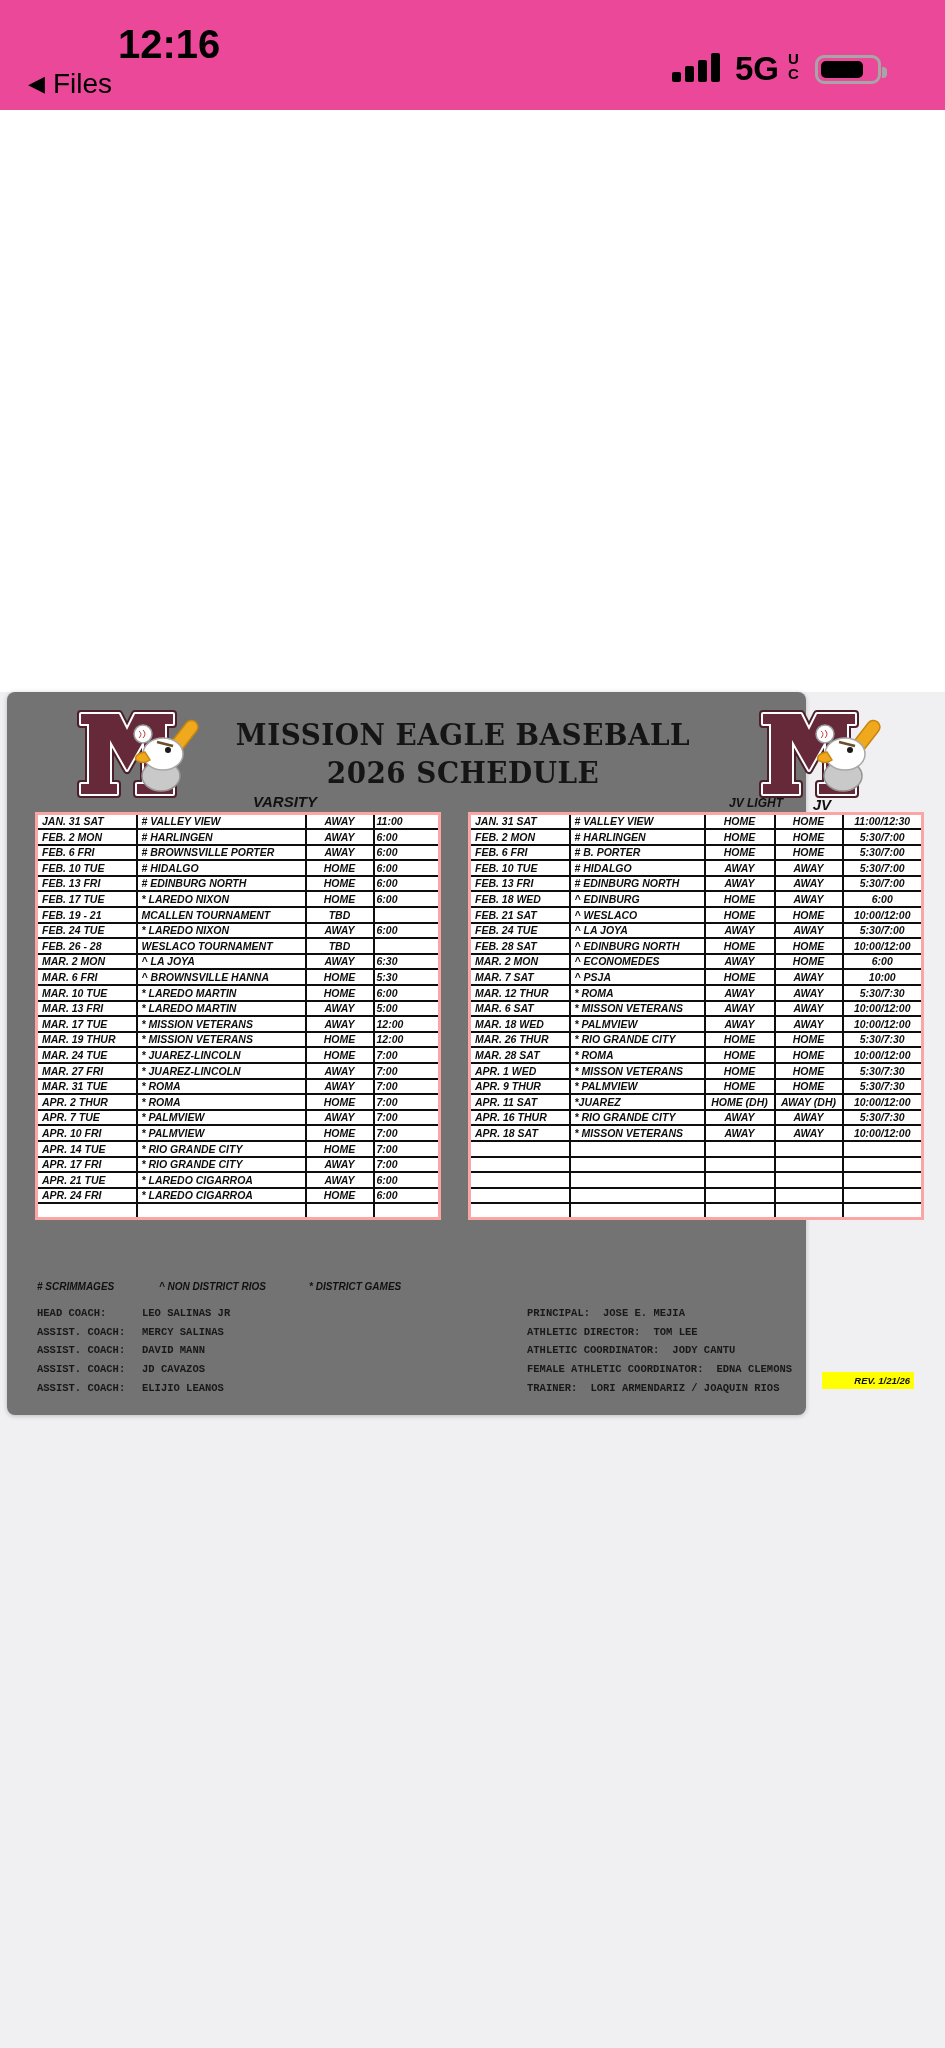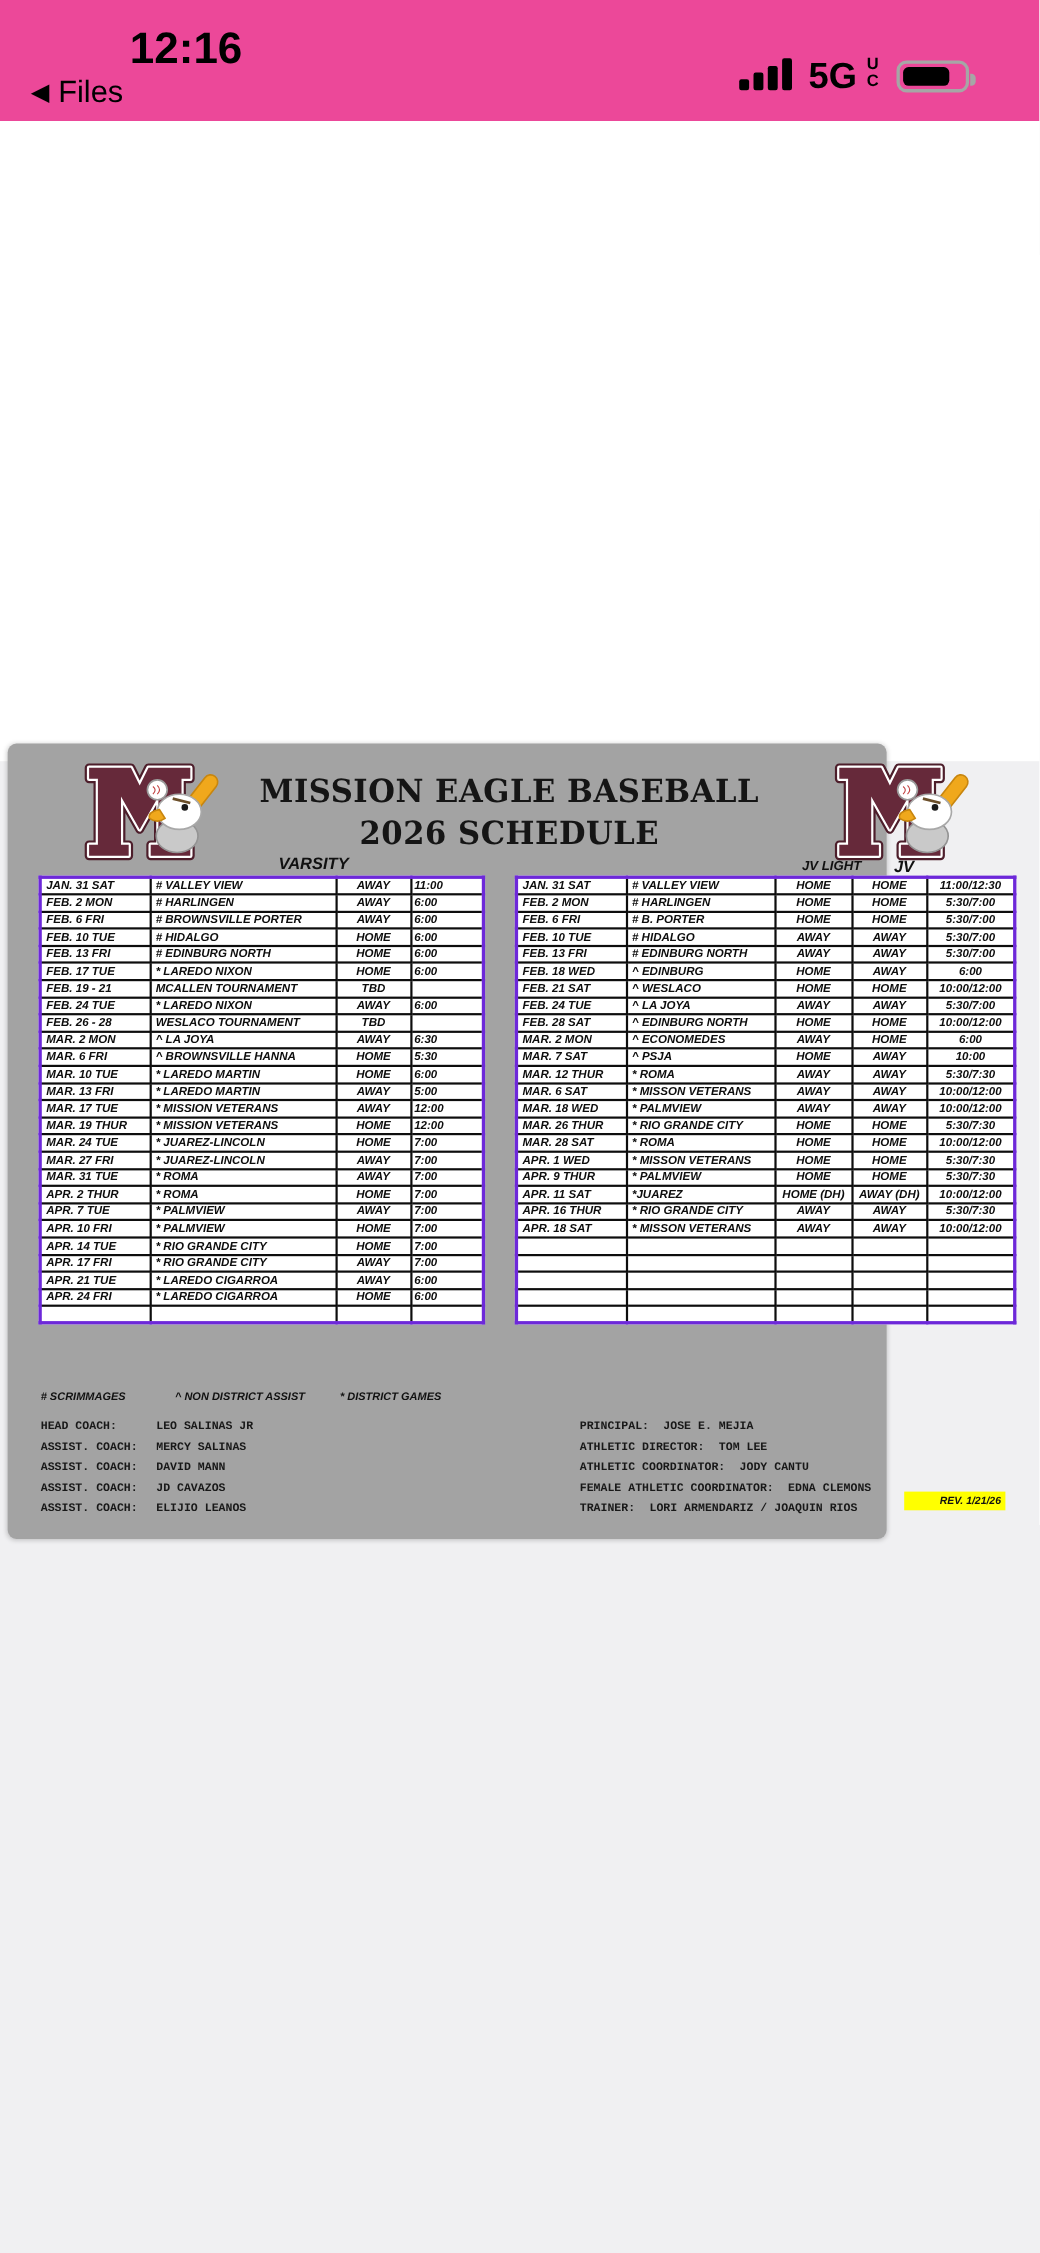--- a/index.html
+++ b/index.html
@@ -17,35 +17,35 @@
   .signal i:nth-child(3){ left:26px; height:22px; }
   .signal i:nth-child(4){ left:39px; height:29px; }
   .carrier { position:absolute; left:735px; top:50px; font-size:33px; font-weight:700; color:#000; }
   .carrier-sub { position:absolute; left:788px; top:51px; font-size:15px; font-weight:700; color:#000; line-height:15px; letter-spacing:0; display:flex; flex-direction:column; }
   .battery { position:absolute; left:815px; top:55px; width:66px; height:29px; border:3px solid #a6a6a6; border-radius:9px; }
   .battery .fill { position:absolute; left:3px; top:3px; width:42px; height:17px; background:#000; border-radius:5px; }
   .battery .cap { position:absolute; right:-9px; top:9px; width:5px; height:11px; background:#a6a6a6; border-radius:0 4px 4px 0; }
 
   
   .backdrop { position:absolute; left:0; top:692px; width:945px; height:1356px; background:#f0f0f2; }
-  .page { position:absolute; left:7px; top:676px; width:799px; height:723px; background:#a3a3a3; border-radius:8px; box-shadow:0 1px 5px rgba(0,0,0,.22); }
+  .page { position:absolute; left:7px; top:692px; width:799px; height:723px; background:#737373; border-radius:8px; box-shadow:0 1px 5px rgba(0,0,0,.22); }
 
   .title-block { position:absolute; left:216px; top:26px; width:480px; text-align:center; font-family:"DejaVu Serif", serif; font-weight:700; color:#151515; }
   .title-line1 { font-size:29px; letter-spacing:.5px; transform:scaleX(.96); }
   .title-line2 { font-size:29px; letter-spacing:.5px; margin-top:4px; transform:scaleX(.96); }
 
   .logo { position:absolute; top:16px; width:132px; height:92px; }
   .logo.left { left:66px; } .logo.right { left:748px; }
 
   .col-label { position:absolute; font-size:15px; font-weight:700; font-style:italic; color:#111; text-align:right; }
   .lbl-varsity { left:180px; top:101px; width:130px; }
   .lbl-jvlight { left:688px; top:104px; width:88px; font-size:12px; }
   .lbl-jv { left:776px; top:104px; width:48px; font-size:15px; }
 
-  table.sched { position:absolute; top:120px; border-collapse:collapse; table-layout:fixed; background:#fff; border:3px solid #6d28d9; }
+  table.sched { position:absolute; top:120px; border-collapse:collapse; table-layout:fixed; background:#fff; border:3px solid #fca5a5; }
   table.sched td { border:2px solid #0d0d0d; height:15.6px; font-size:10.5px; font-weight:700; font-style:italic; color:#0d0d0d; white-space:nowrap; overflow:hidden; padding:0 2px; line-height:1; }
   table.varsity { left:28px; width:403px; }
   table.varsity td:nth-child(1){ width:100px; text-align:left; padding-left:4px; }
   table.varsity td:nth-child(2){ width:169px; text-align:left; padding-left:4px; }
   table.varsity td:nth-child(3){ width:68px;  text-align:center; }
   table.varsity td:nth-child(4){ width:66px;  }
   table.jv { left:461px; width:453px; }
   table.jv td:nth-child(1){ width:100px; text-align:left; padding-left:4px; }
   table.jv td:nth-child(2){ width:135px; text-align:left; padding-left:4px; }
   table.jv td:nth-child(3){ width:70px; text-align:center; }
@@ -477,21 +477,21 @@
           <td></td>
           <td></td>
           <td></td>
           <td></td>
         </tr>
       </tbody>
   </table>
 
   <div class="legend">
     <span class="l0"># SCRIMMAGES</span>
-    <span class="l1">^ NON DISTRICT ASSIST</span>
+    <span class="l1">^ NON DISTRICT RIOS</span>
     <span class="l2">* DISTRICT GAMES</span>
   </div>
 
   <div class="staff staff-left">
     <div class="line">
         <span class="lab">HEAD COACH:</span>
         <span class="val">LEO SALINAS JR</span>
       </div>
     <div class="line">
         <span class="lab">ASSIST. COACH:</span>

